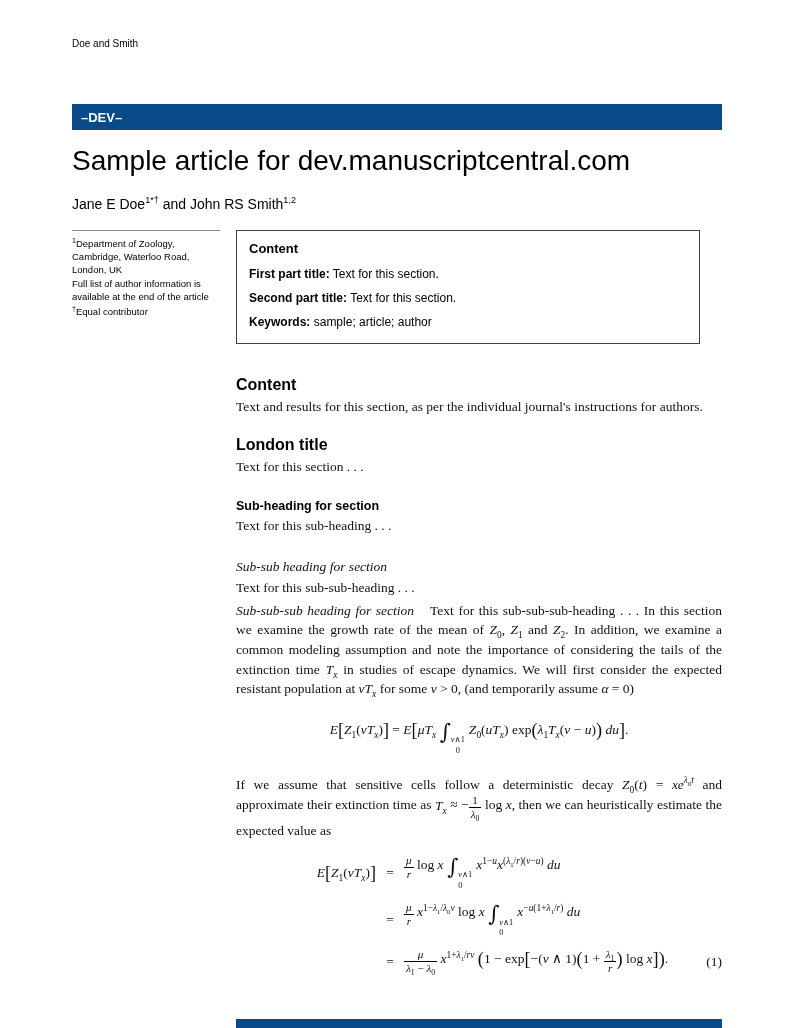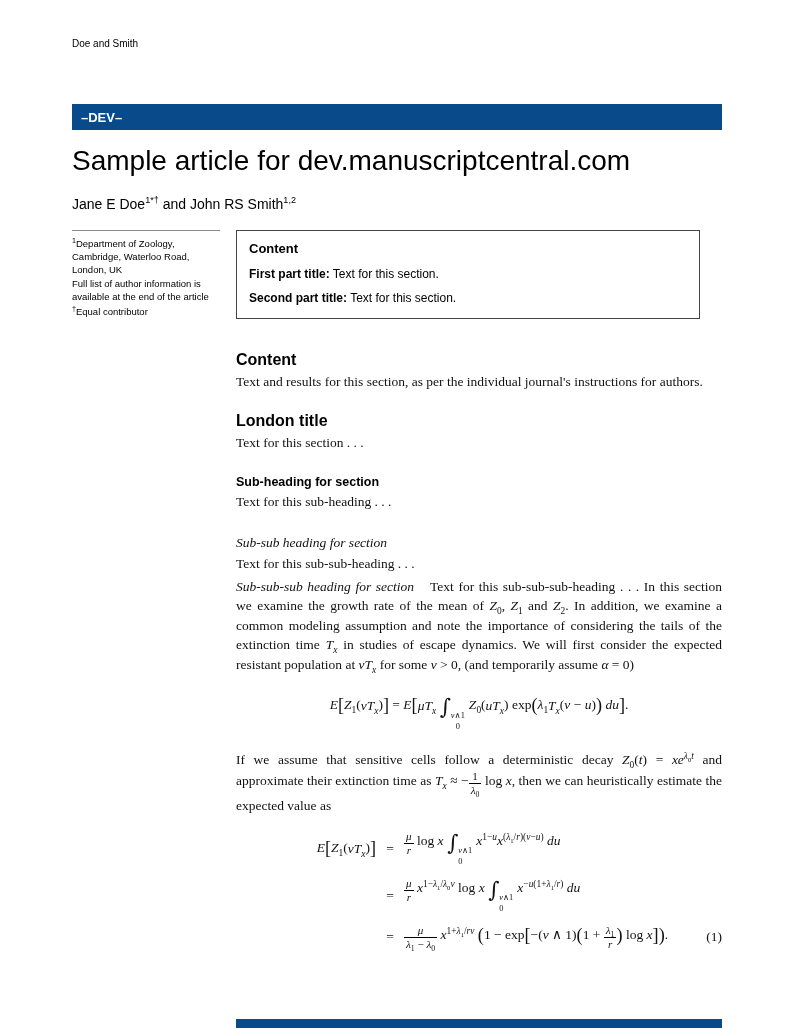--- a/index.html
+++ b/index.html
@@ -124,20 +124,24 @@
       <div class="abstract">
         <div class="abstract-title">Content</div>
         <div class="abstract-item">
           <b>First part title:</b>
           <span>Text for this section.</span>
         </div>
         <div class="abstract-item">
           <b>Second part title:</b>
           <span>Text for this section.</span>
         </div>
+        <div class="abstract-item">
+          <b>Keywords:</b>
+          <span>sample; article; author</span>
+        </div>
       </div>
 
       <h2 class="heading1 mt-lg">Content</h2>
       <p class="para">Text and results for this section, as per the individual journal's instructions for authors.</p>
 
       <h2 class="heading1 mt-md">London title</h2>
       <p class="para">Text for this section . . .</p>
 
       <div class="subheading">Sub-heading for section</div>
       <p class="para">Text for this sub-heading . . .</p>

